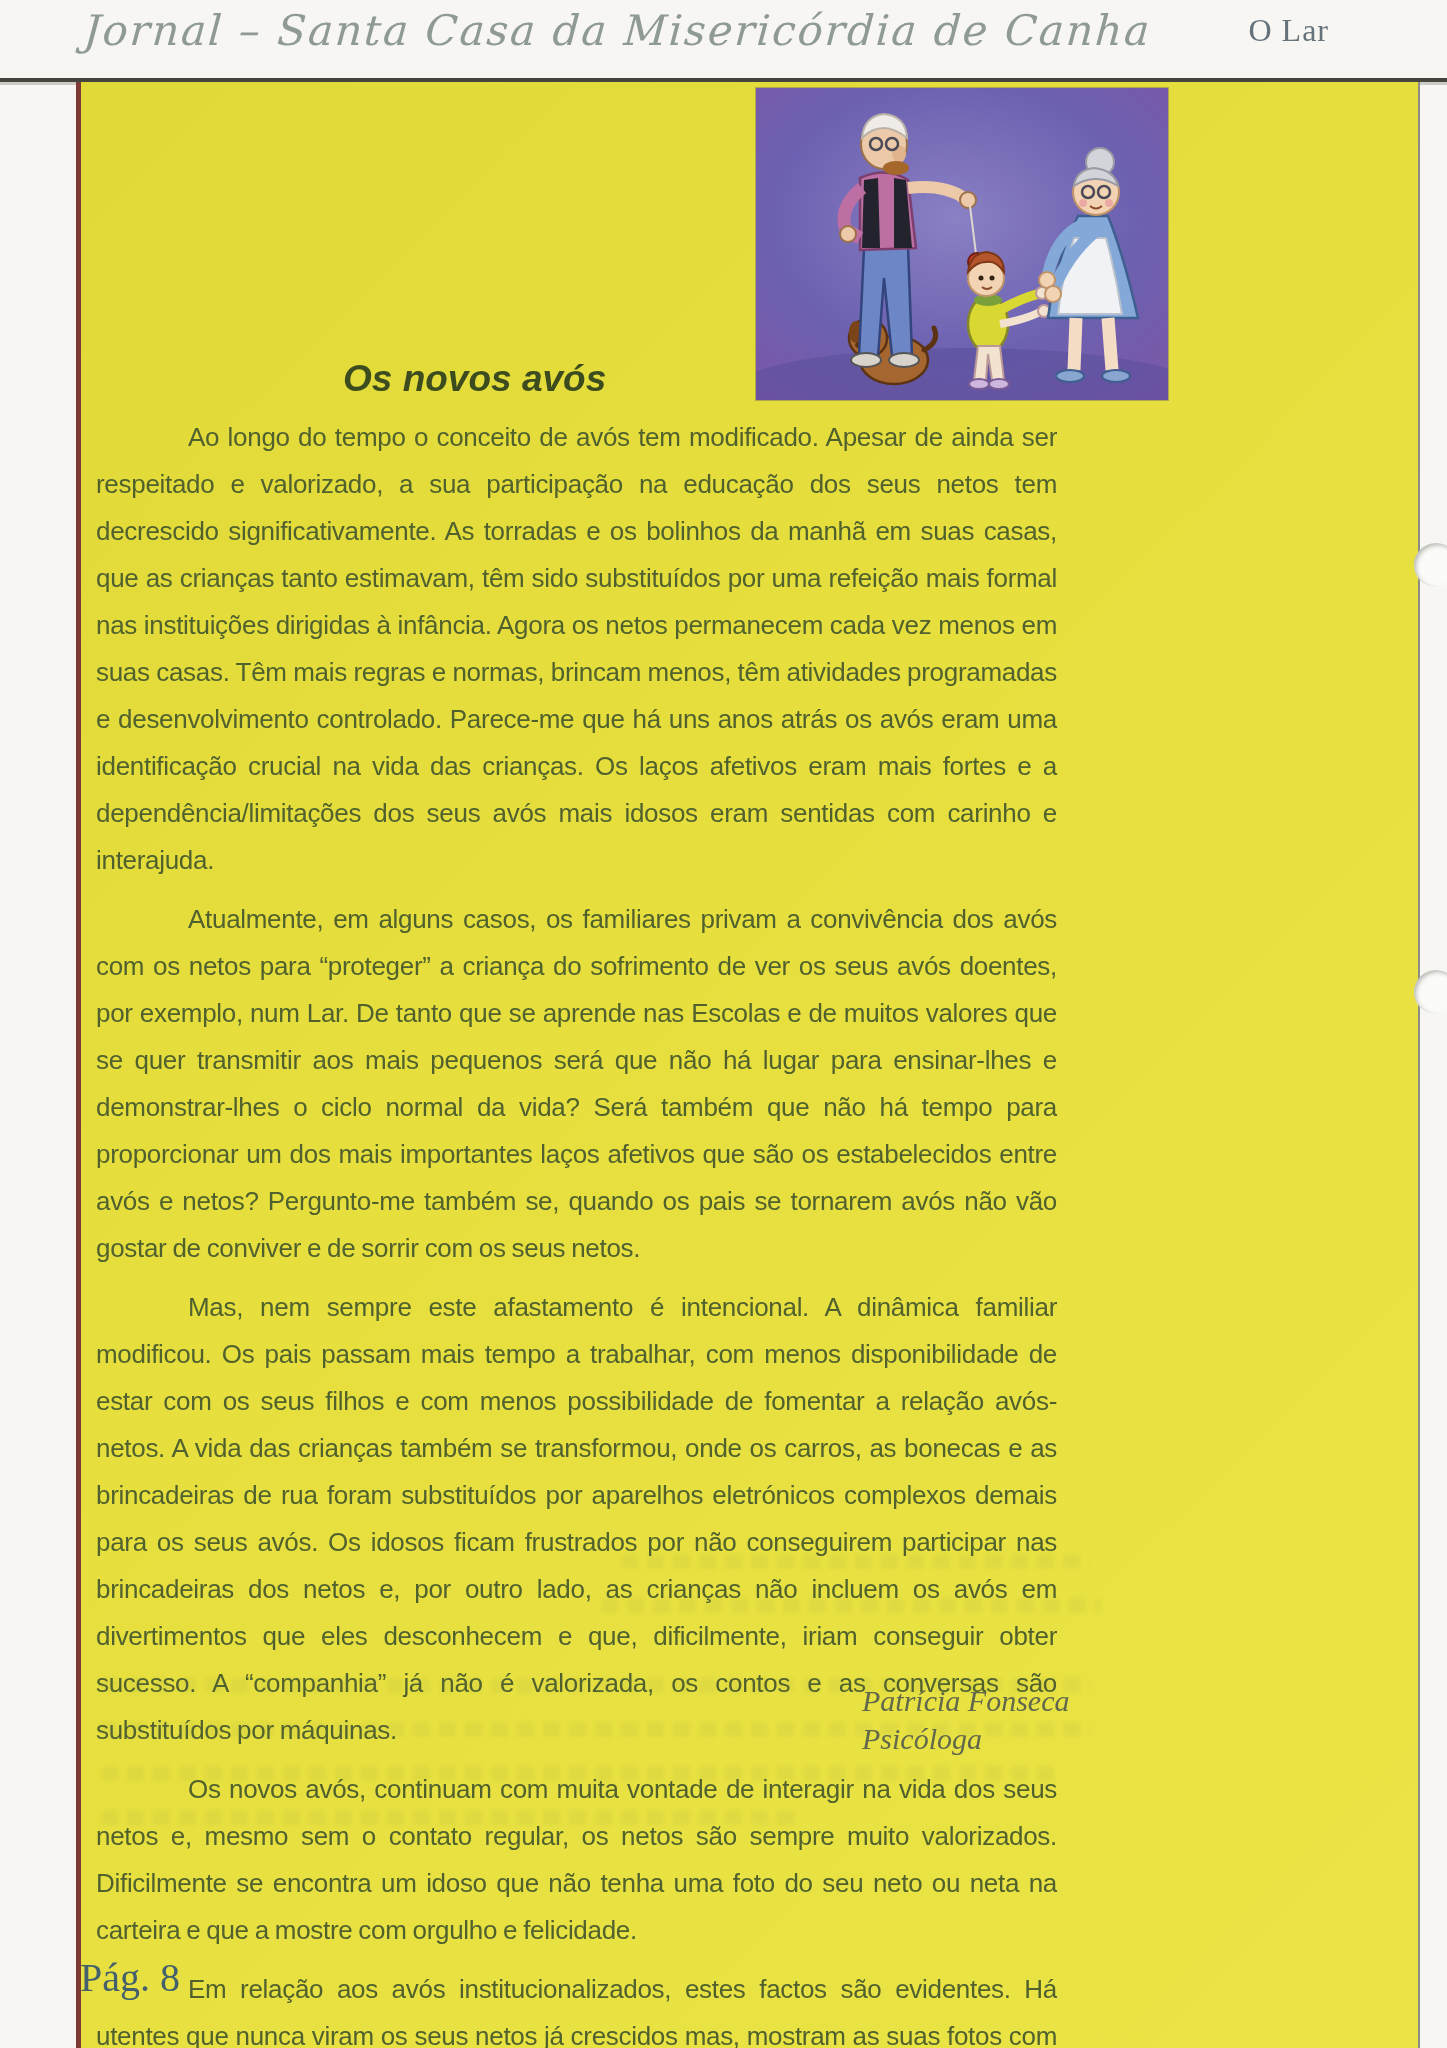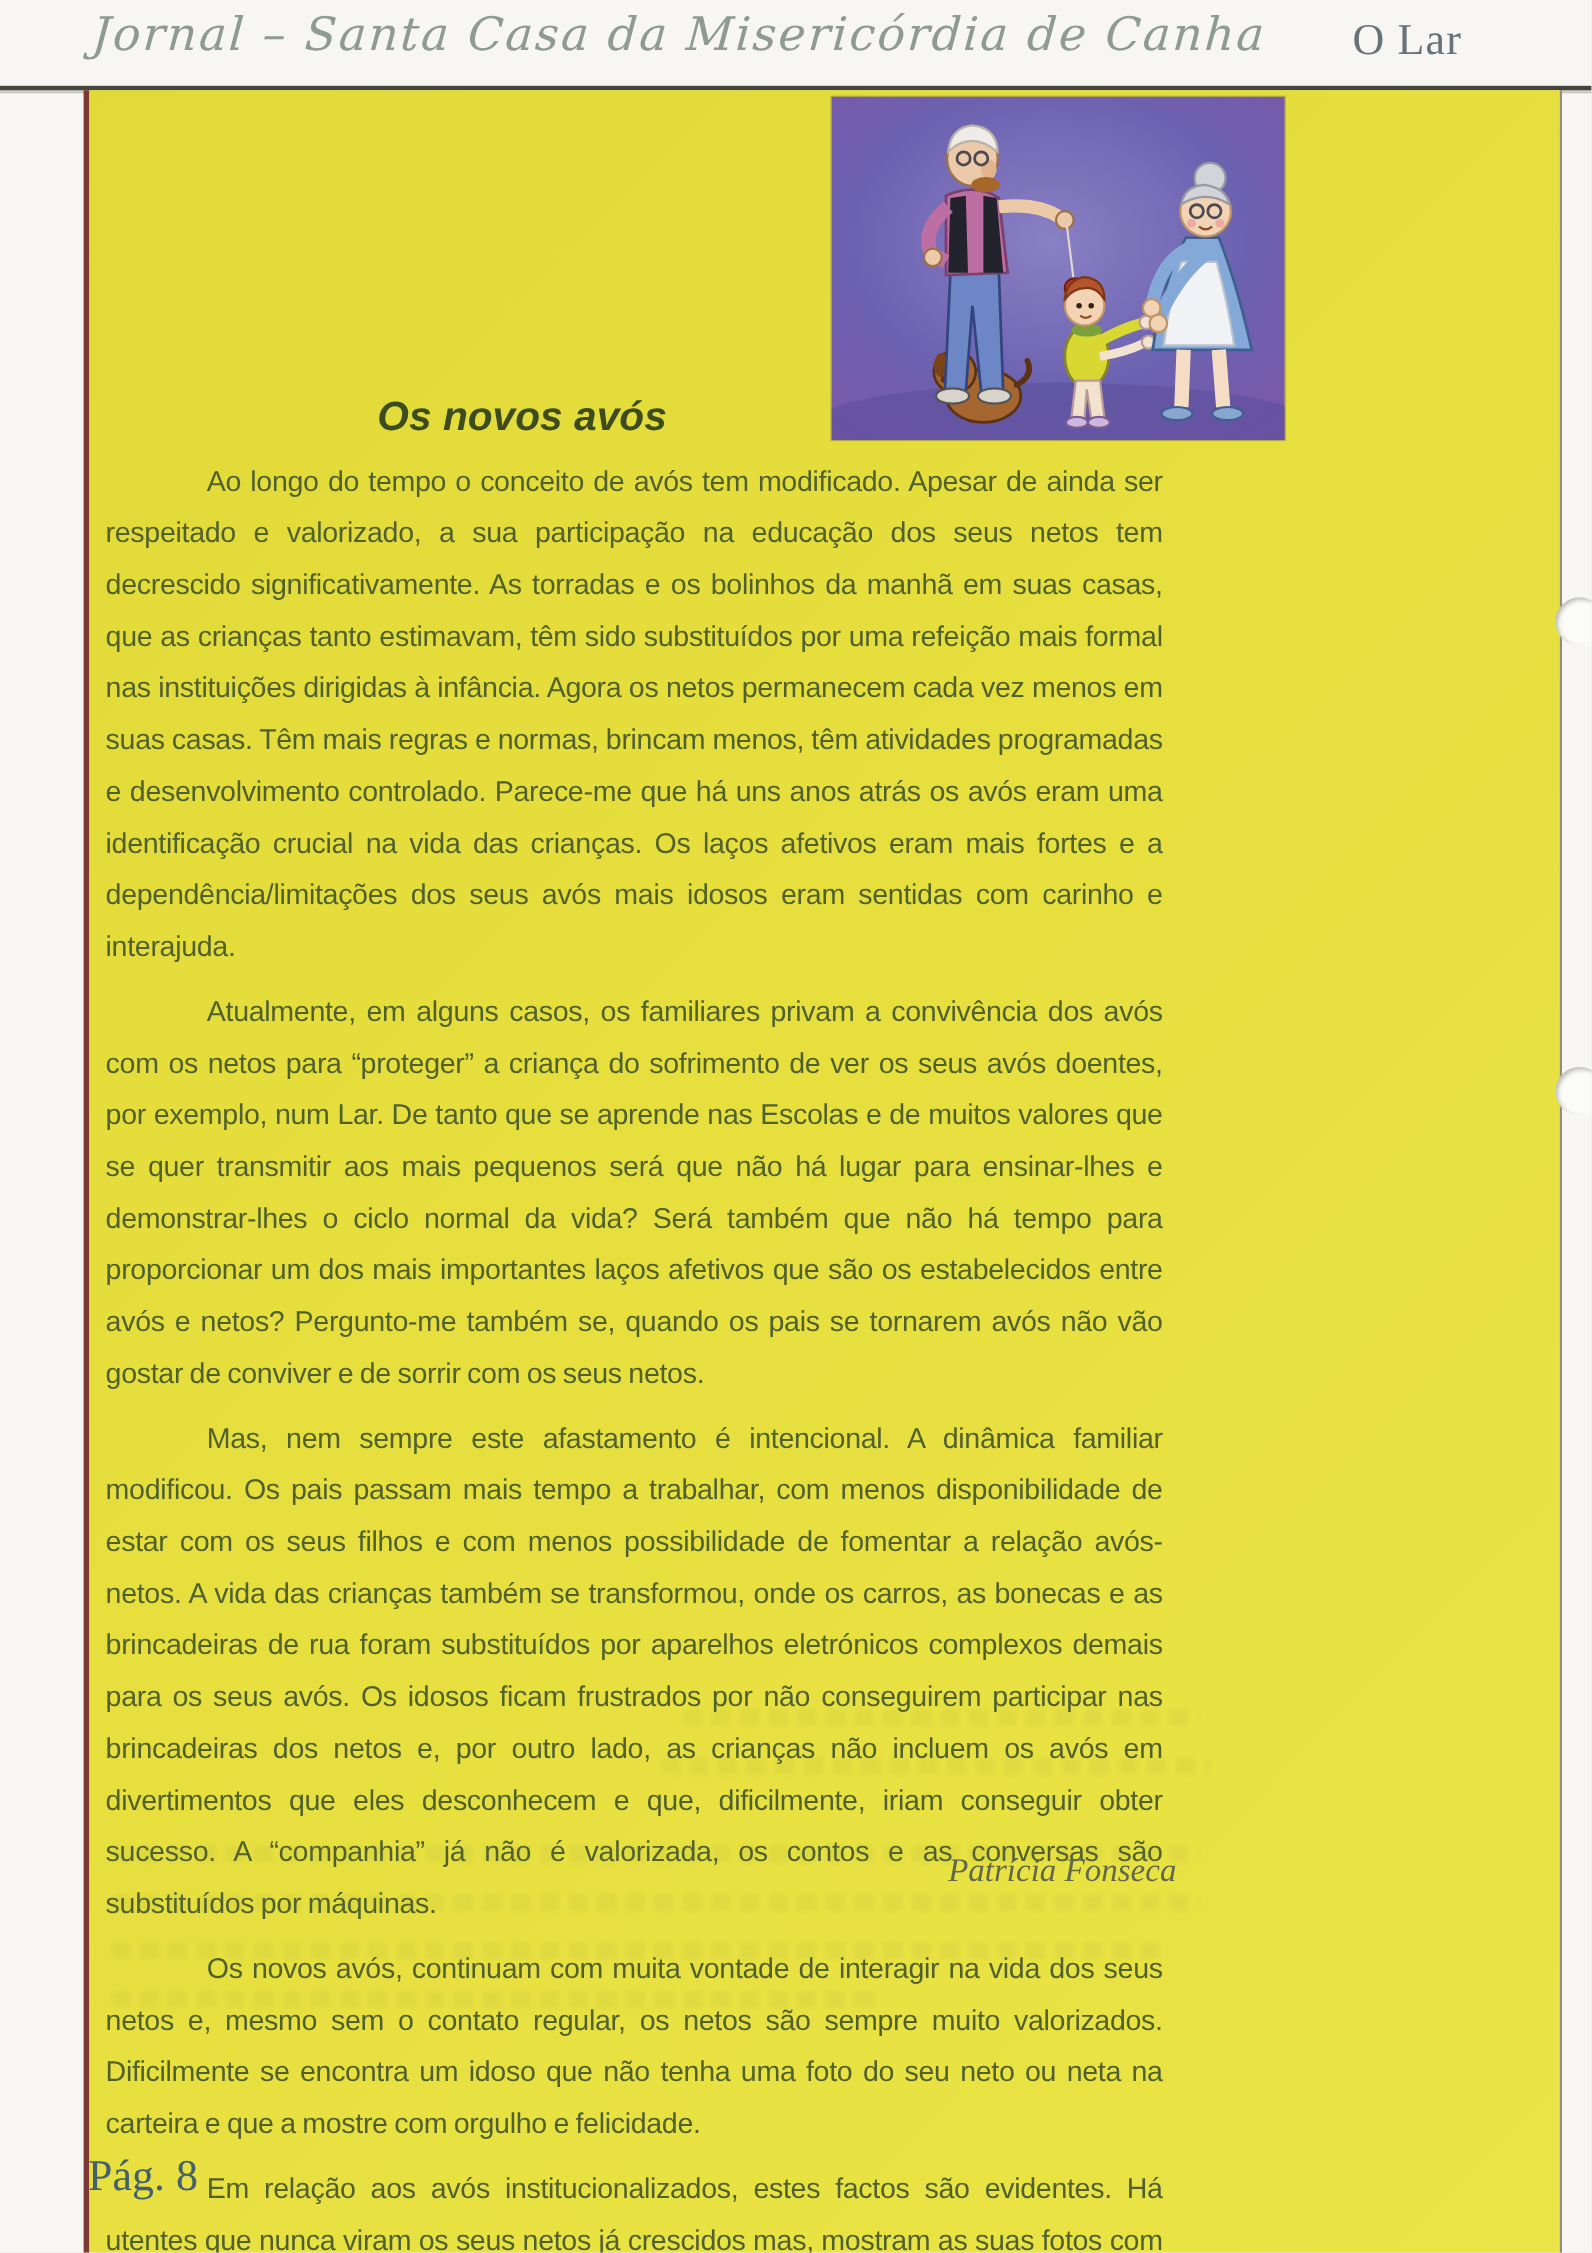--- a/index.html
+++ b/index.html
@@ -11,21 +11,21 @@
   
   .journal-title{
     position:absolute;left:84px;top:6px;
     font-family:"DejaVu Serif",serif;font-style:italic;
     font-size:42px;color:#8f9a94;letter-spacing:2px;
     transform:skewX(-4deg);white-space:nowrap;
   }
   .section-title{
     position:absolute;right:118px;top:12px;
     font-family:"Liberation Serif",serif;
-    font-size:40px;color:#67737b;letter-spacing:1px;
+    font-size:32px;color:#67737b;letter-spacing:1px;
   }
   .header-rule{
     position:absolute;left:0;top:78px;width:1447px;height:4px;
     background:#45453e;box-shadow:0 3px 0 rgba(150,150,140,.45);
   }
   
   .content-box{
     position:absolute;left:76px;top:82px;width:1344px;height:1972px;
     background:linear-gradient(135deg,#e0d938 0%,#e6df3e 45%,#eae446 100%);
     border-left:5px solid #7d3a35;
@@ -188,20 +188,21 @@
 
     <div class="ghost" style="left:540px;top:1472px;width:470px;"></div>
     <div class="ghost" style="left:520px;top:1516px;width:500px;"></div>
     <div class="ghost" style="left:20px;top:1596px;width:990px;"></div>
     <div class="ghost" style="left:20px;top:1640px;width:990px;"></div>
     <div class="ghost" style="left:20px;top:1684px;width:960px;"></div>
     <div class="ghost" style="left:20px;top:1728px;width:700px;"></div>
 
     <div class="signature">
       <div>Patrícia Fonseca</div>
+      <div>Psicóloga</div>
     </div>
   </div>
 
   <div class="hole h1"></div>
   <div class="hole h2"></div>
 
   <div class="page-footer">Pág. 8</div>
 
 </div>
 

